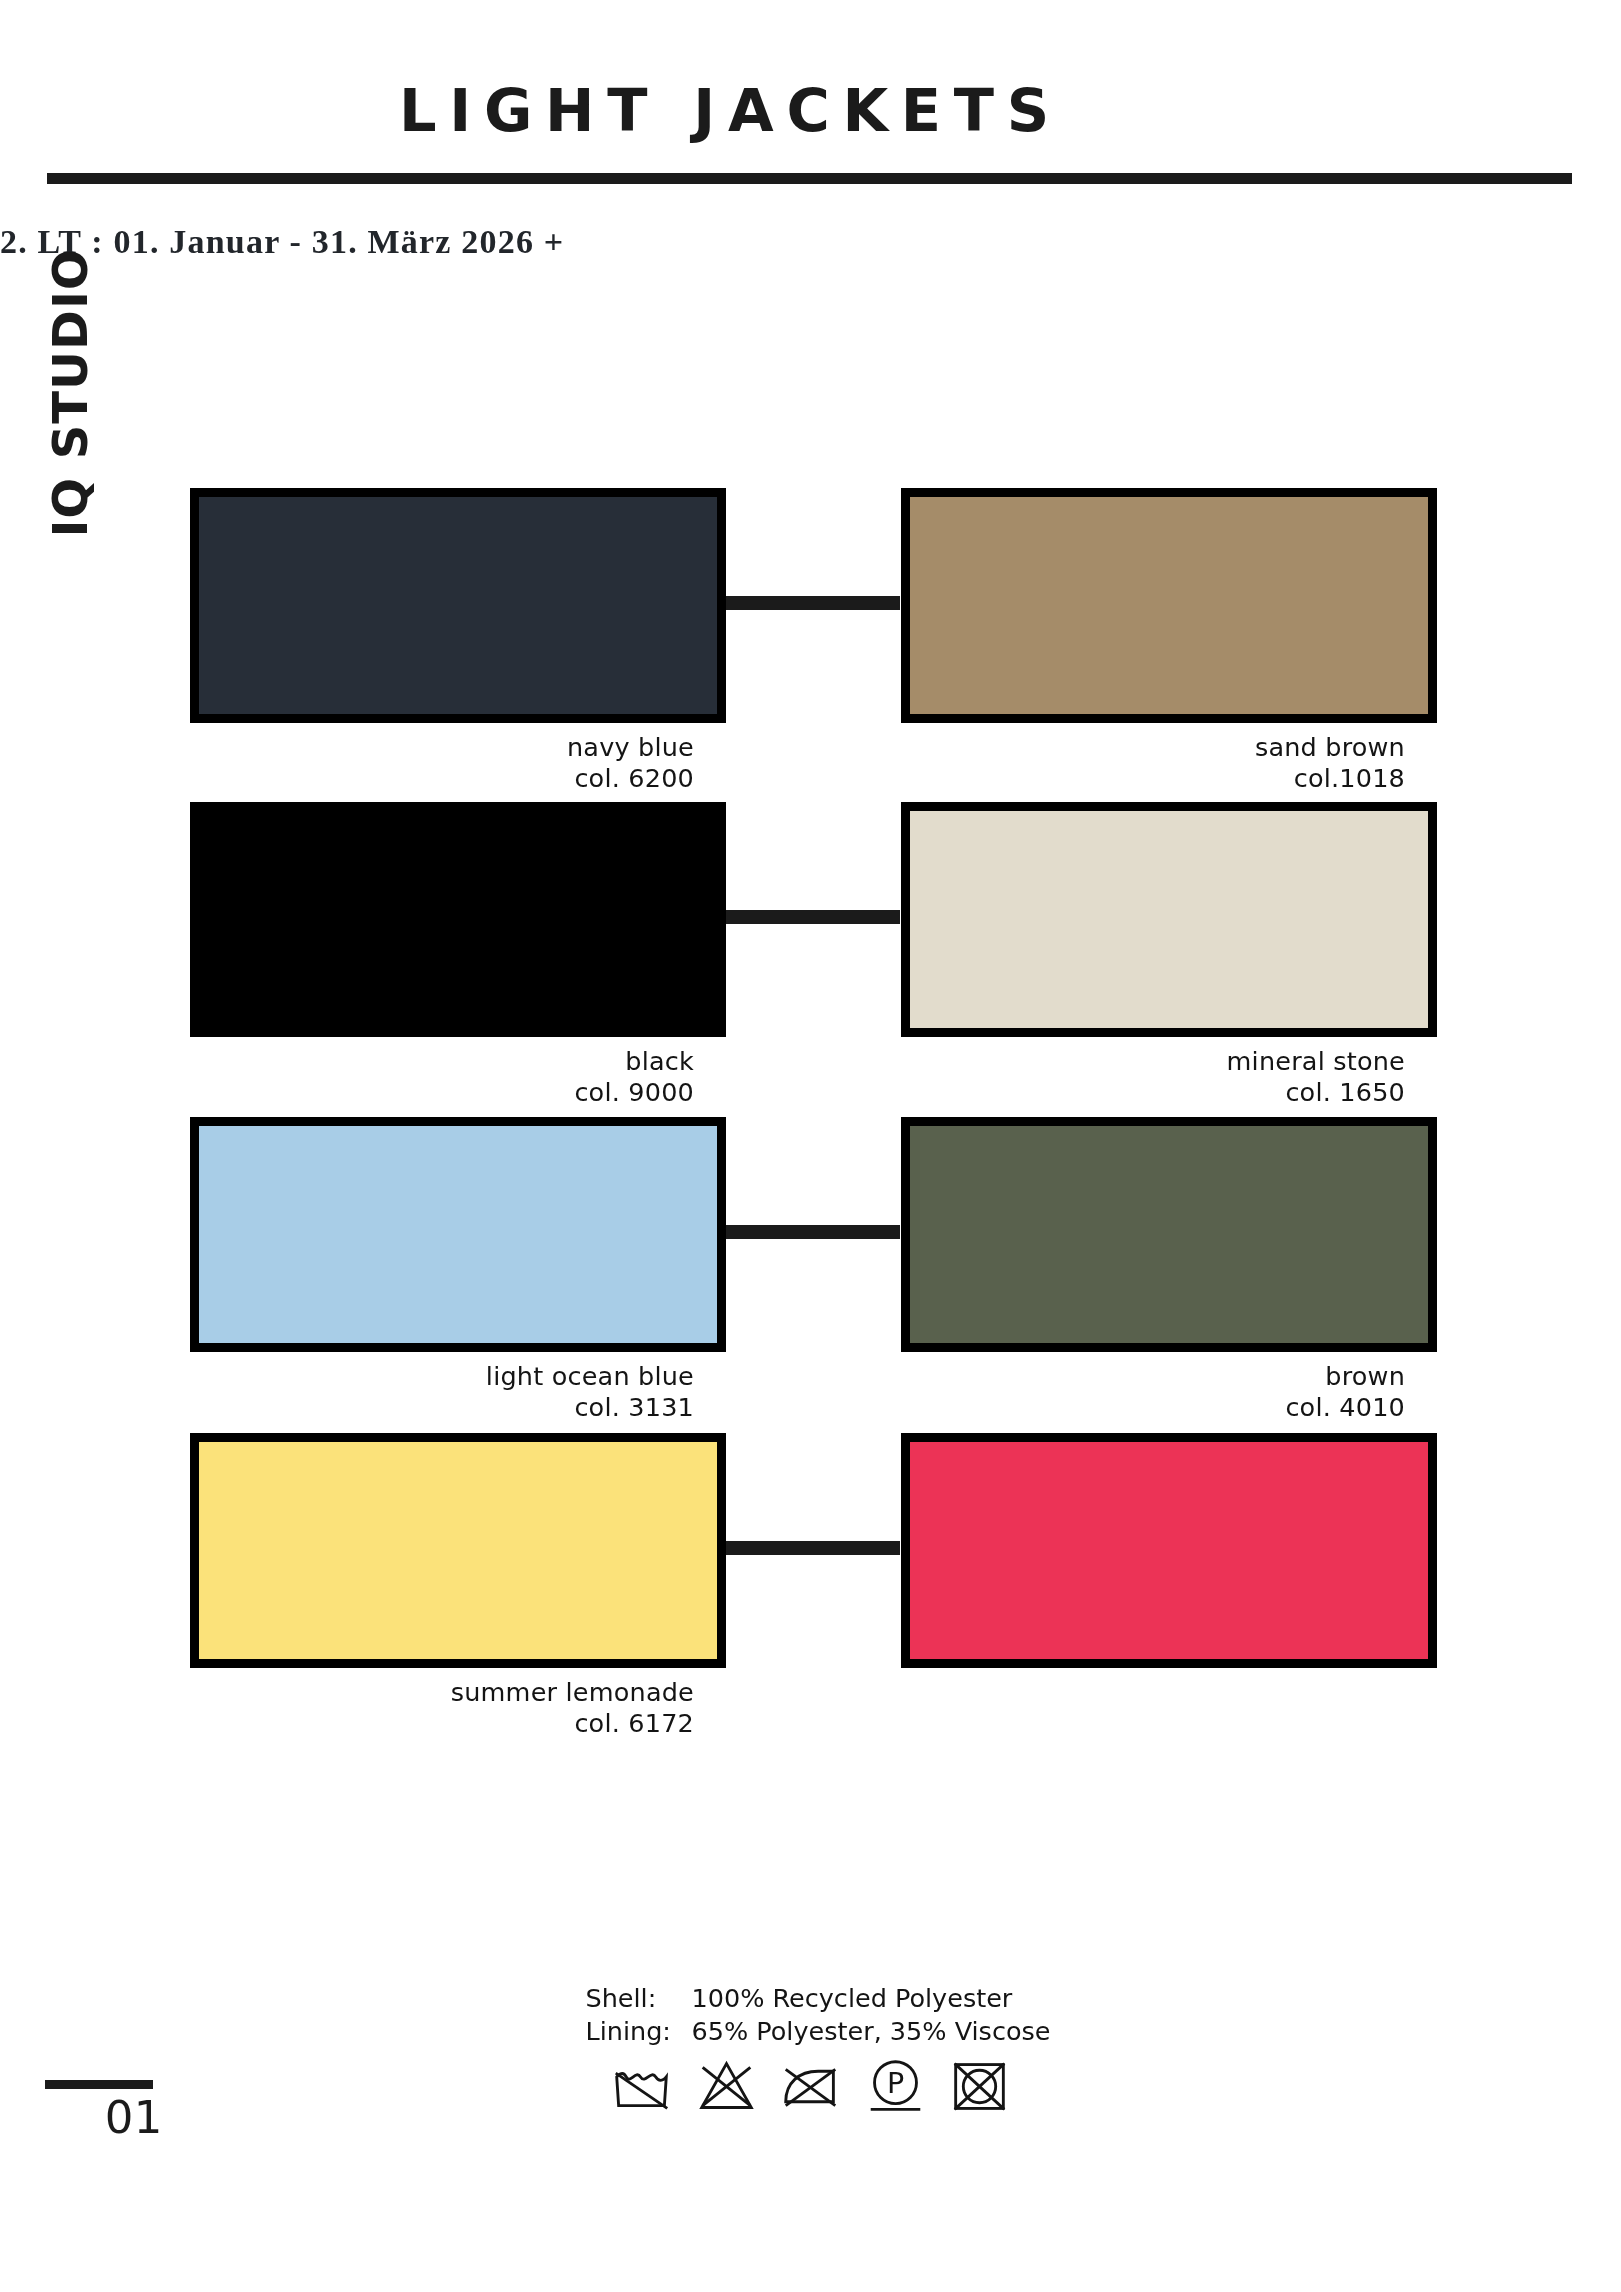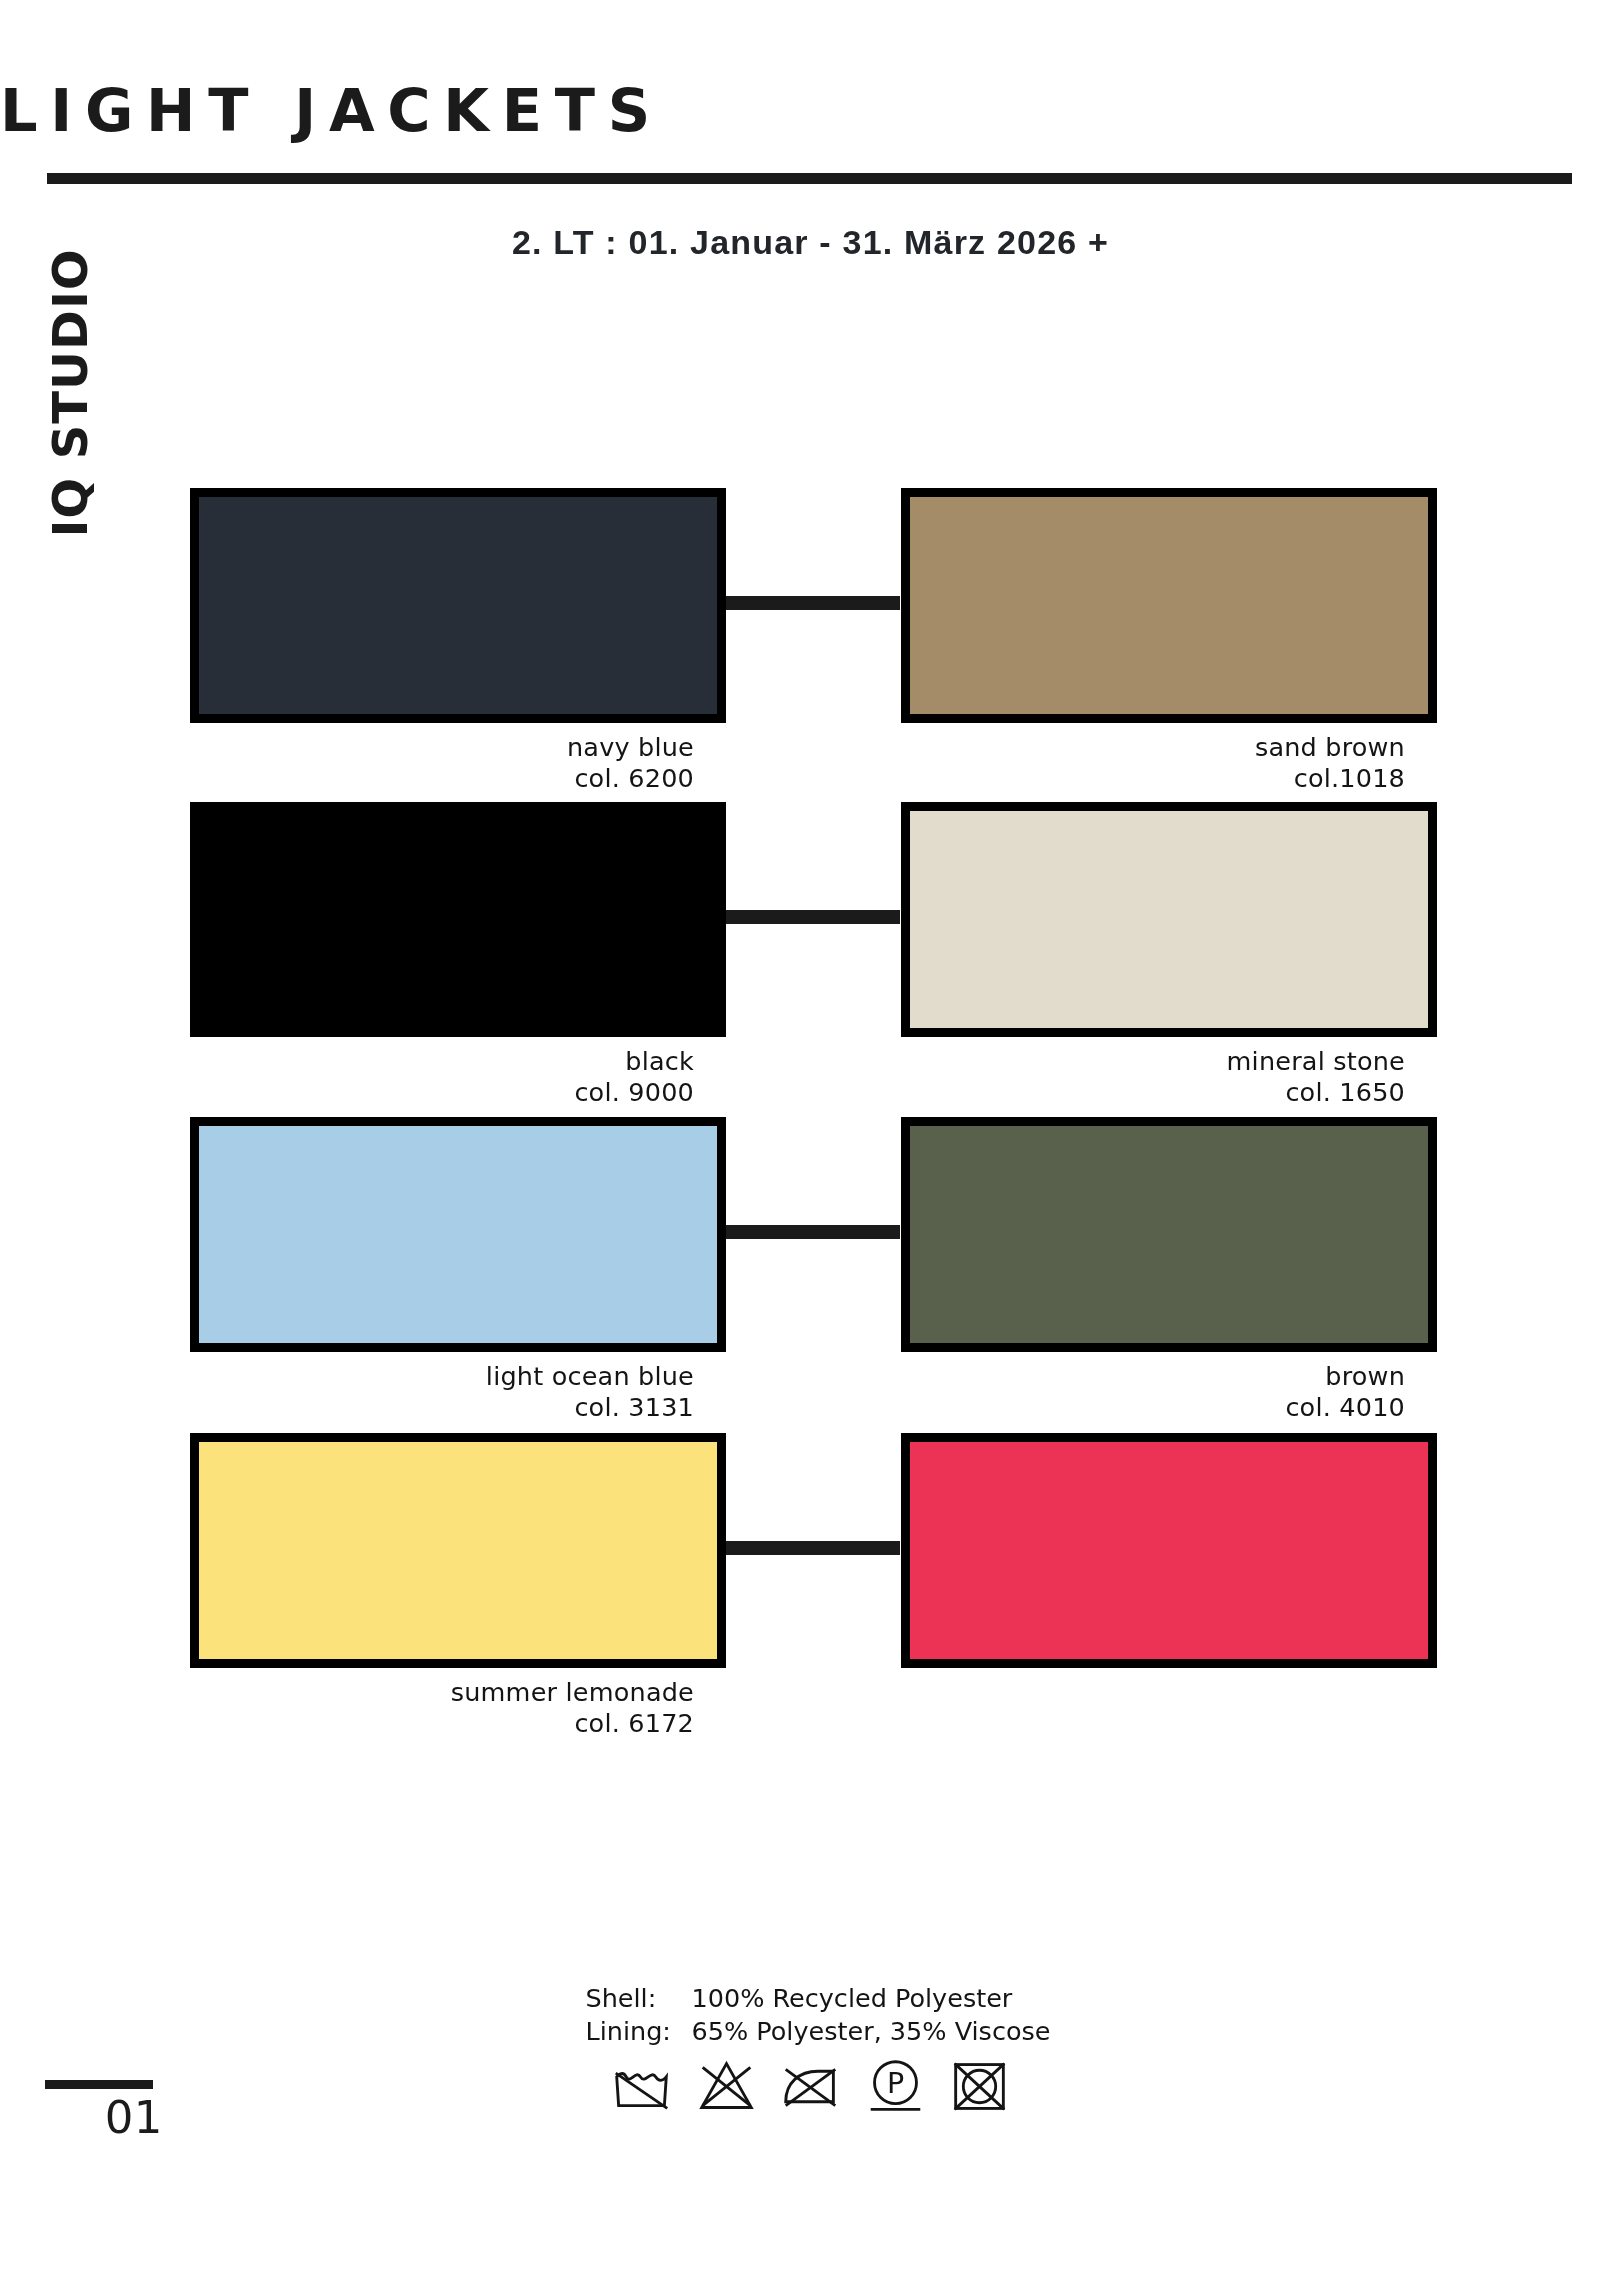--- a/index.html
+++ b/index.html
@@ -15,42 +15,43 @@
     color: #1b1b1b;
     overflow: hidden;
   }
 
   
   .page-title {
     position: absolute;
     left: 0;
     top: 76px;
     width: 1461px;
+    text-align: center;
     font-family: "DejaVu Sans", sans-serif;
     font-weight: 700;
     font-size: 59px;
     letter-spacing: 12.7px;
     color: #1b1b1b;
     white-space: nowrap;
   }
   .title-rule {
     position: absolute;
     left: 47px;
     top: 173px;
     width: 1525px;
     height: 10.8px;
     background: #1b1b1b;
   }
   .page-subtitle {
     position: absolute;
     left: 0;
     top: 223px;
     width: 1621px;
-    text-align: center;
-    font-family: Liberation Sans, sans-serif;
+    text-align: left;
+    font-family: Liberation Serif, serif;
     font-weight: 700;
     font-size: 34px;
     letter-spacing: 1.2px;
     color: #22262b;
     white-space: nowrap;
   }
 
   
   .brand-vertical {
     position: absolute;

